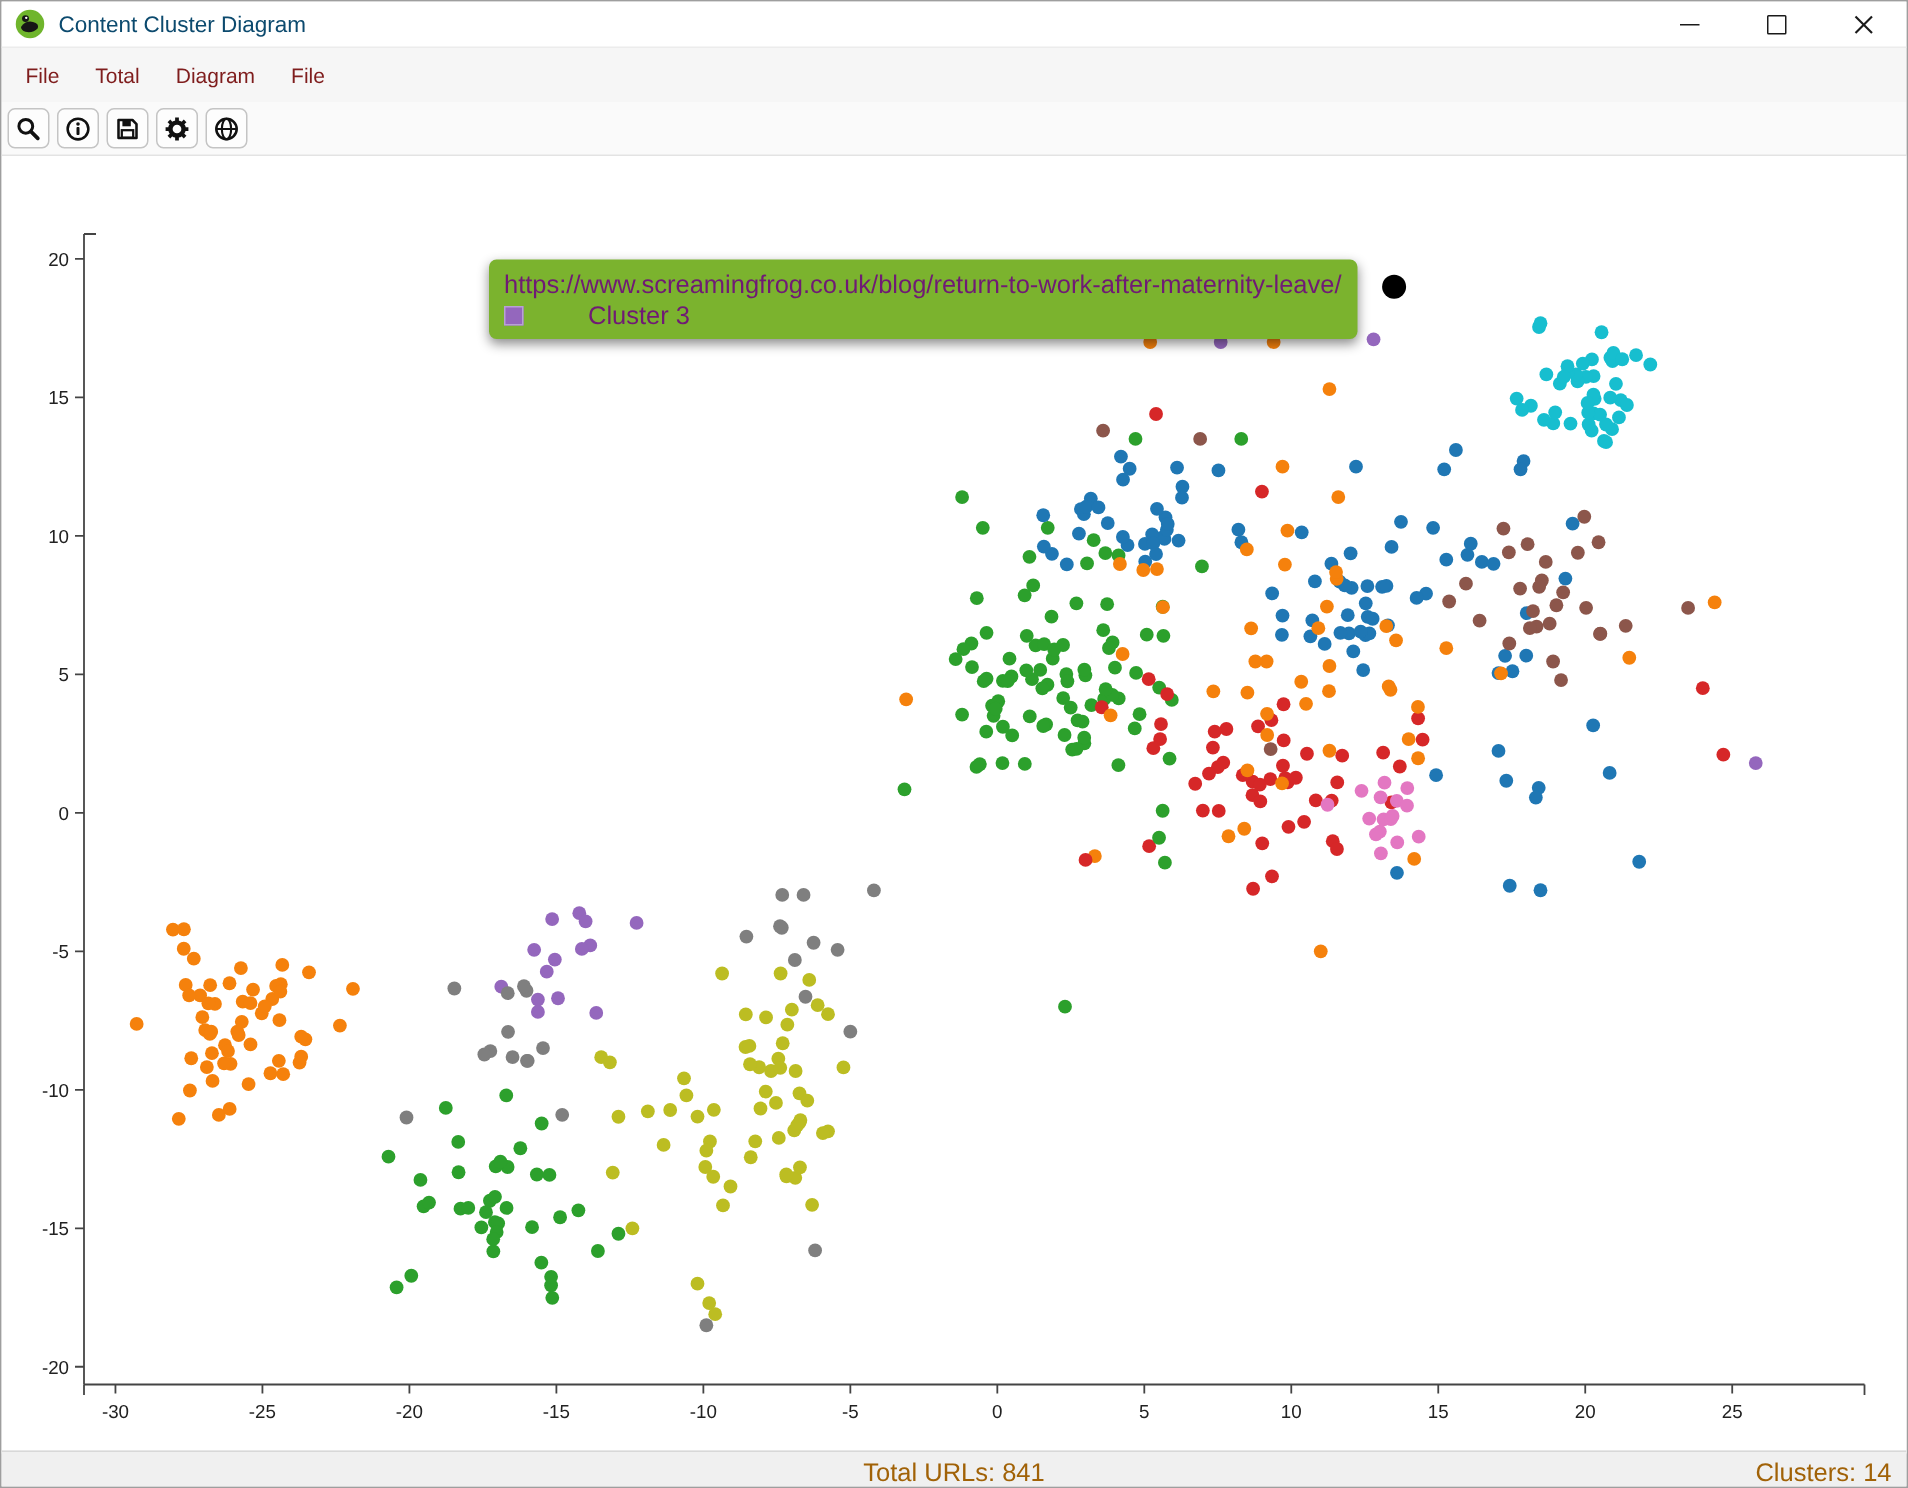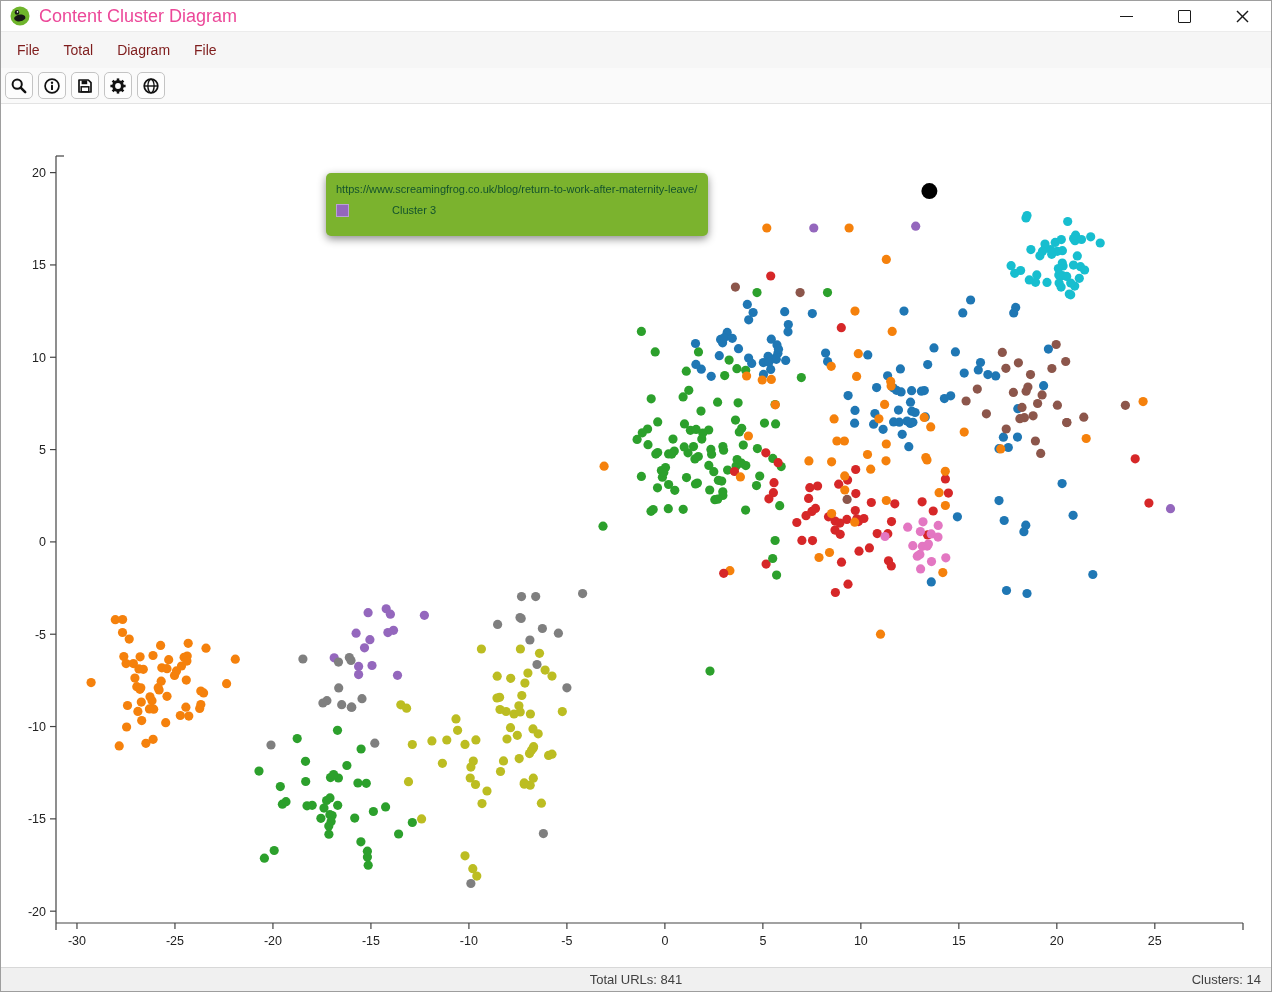--- a/index.html
+++ b/index.html
@@ -2,49 +2,49 @@
 <html><head>
 <meta charset="utf-8">
 <style>
   html,body{margin:0;padding:0;background:#ddd;font-family:"Liberation Sans",sans-serif;}
   .window{position:relative;width:1272px;height:992px;background:#fff;box-sizing:border-box;
           border:1px solid #9e9e9e;overflow:hidden;}
   
   .titlebar{position:absolute;top:0;left:0;width:100%;height:31px;background:#fff;
             border-bottom:1px solid #ececec;display:flex;align-items:center;box-sizing:border-box;}
   .app-icon{margin-left:9px;width:20px;height:20px;display:flex;}
-  .title-text{margin-left:9px;font-size:18px;color:#ec4899;}
+  .title-text{margin-left:9px;font-size:15px;color:#0c4a6e;}
   .win-controls{position:absolute;right:0;top:0;height:31px;display:flex;}
   .win-btn{width:58px;height:31px;display:flex;align-items:center;justify-content:center;cursor:default;}
   .min-glyph{width:13px;height:0;border-top:1.6px solid #1a1a1a;}
   .max-glyph{width:11px;height:11px;border:1.5px solid #1a1a1a;border-radius:1px;}
   
   .menubar{position:absolute;top:31px;left:0;width:100%;height:36px;background:#f6f6f6;
            display:flex;align-items:center;padding-left:4px;box-sizing:border-box;}
   .menu-item{padding:8px 12px;font-size:14px;color:#7f1d1d;}
   
   .toolbar{position:absolute;top:67px;left:0;width:100%;height:36px;background:#fafafa;
            border-bottom:1px solid #e3e3e3;display:flex;align-items:center;padding-left:4px;
            box-sizing:border-box;gap:5px;}
   .tool-btn{width:28px;height:27px;background:#fdfdfd;border:1px solid #c4c4c4;border-radius:5px;
             display:flex;align-items:center;justify-content:center;padding:0;}
   
   .chart-area{position:absolute;top:103px;left:0;width:1272px;height:865px;background:#fff;}
   #plot-svg{position:absolute;top:0;left:0;}
   #plot-svg text.tick{font-family:"Liberation Sans",sans-serif;font-size:12.5px;fill:#222;}
   
-  .tooltip{position:absolute;left:325px;top:69px;background:#7bb32e;color:#14532d;border-radius:5px;
-           padding:7px 11px 16px 10px;font-size:11px;line-height:19px;white-space:nowrap;
+  .tooltip{position:absolute;left:325px;top:69px;background:#7bb32e;color:#701a75;border-radius:5px;
+           padding:7px 11px 6px 10px;font-size:17px;line-height:19px;white-space:nowrap;
            box-shadow:0 3px 8px rgba(0,0,0,0.45);z-index:5;}
   .tt-cluster{display:flex;align-items:center;margin-top:2px;gap:36px;}
   .tt-swatch{display:inline-block;width:13px;height:13px;margin-right:7px;
              border:1px solid #b9a0d6;box-sizing:border-box;}
   
   .statusbar{position:absolute;bottom:0;left:0;width:100%;height:24px;background:#f0f0f0;
-             border-top:1px solid #d8d8d8;box-sizing:border-box;font-size:13px;color:#404040;}
+             border-top:1px solid #d8d8d8;box-sizing:border-box;font-size:17px;color:#a16207;}
   .status-center{position:absolute;left:0;right:0;text-align:center;top:4px;}
   .status-right{position:absolute;right:10px;top:4px;}
 </style>
 </head>
 <body>
 
 <div class="window">
 
   <div class="titlebar">
     <span class="app-icon">

